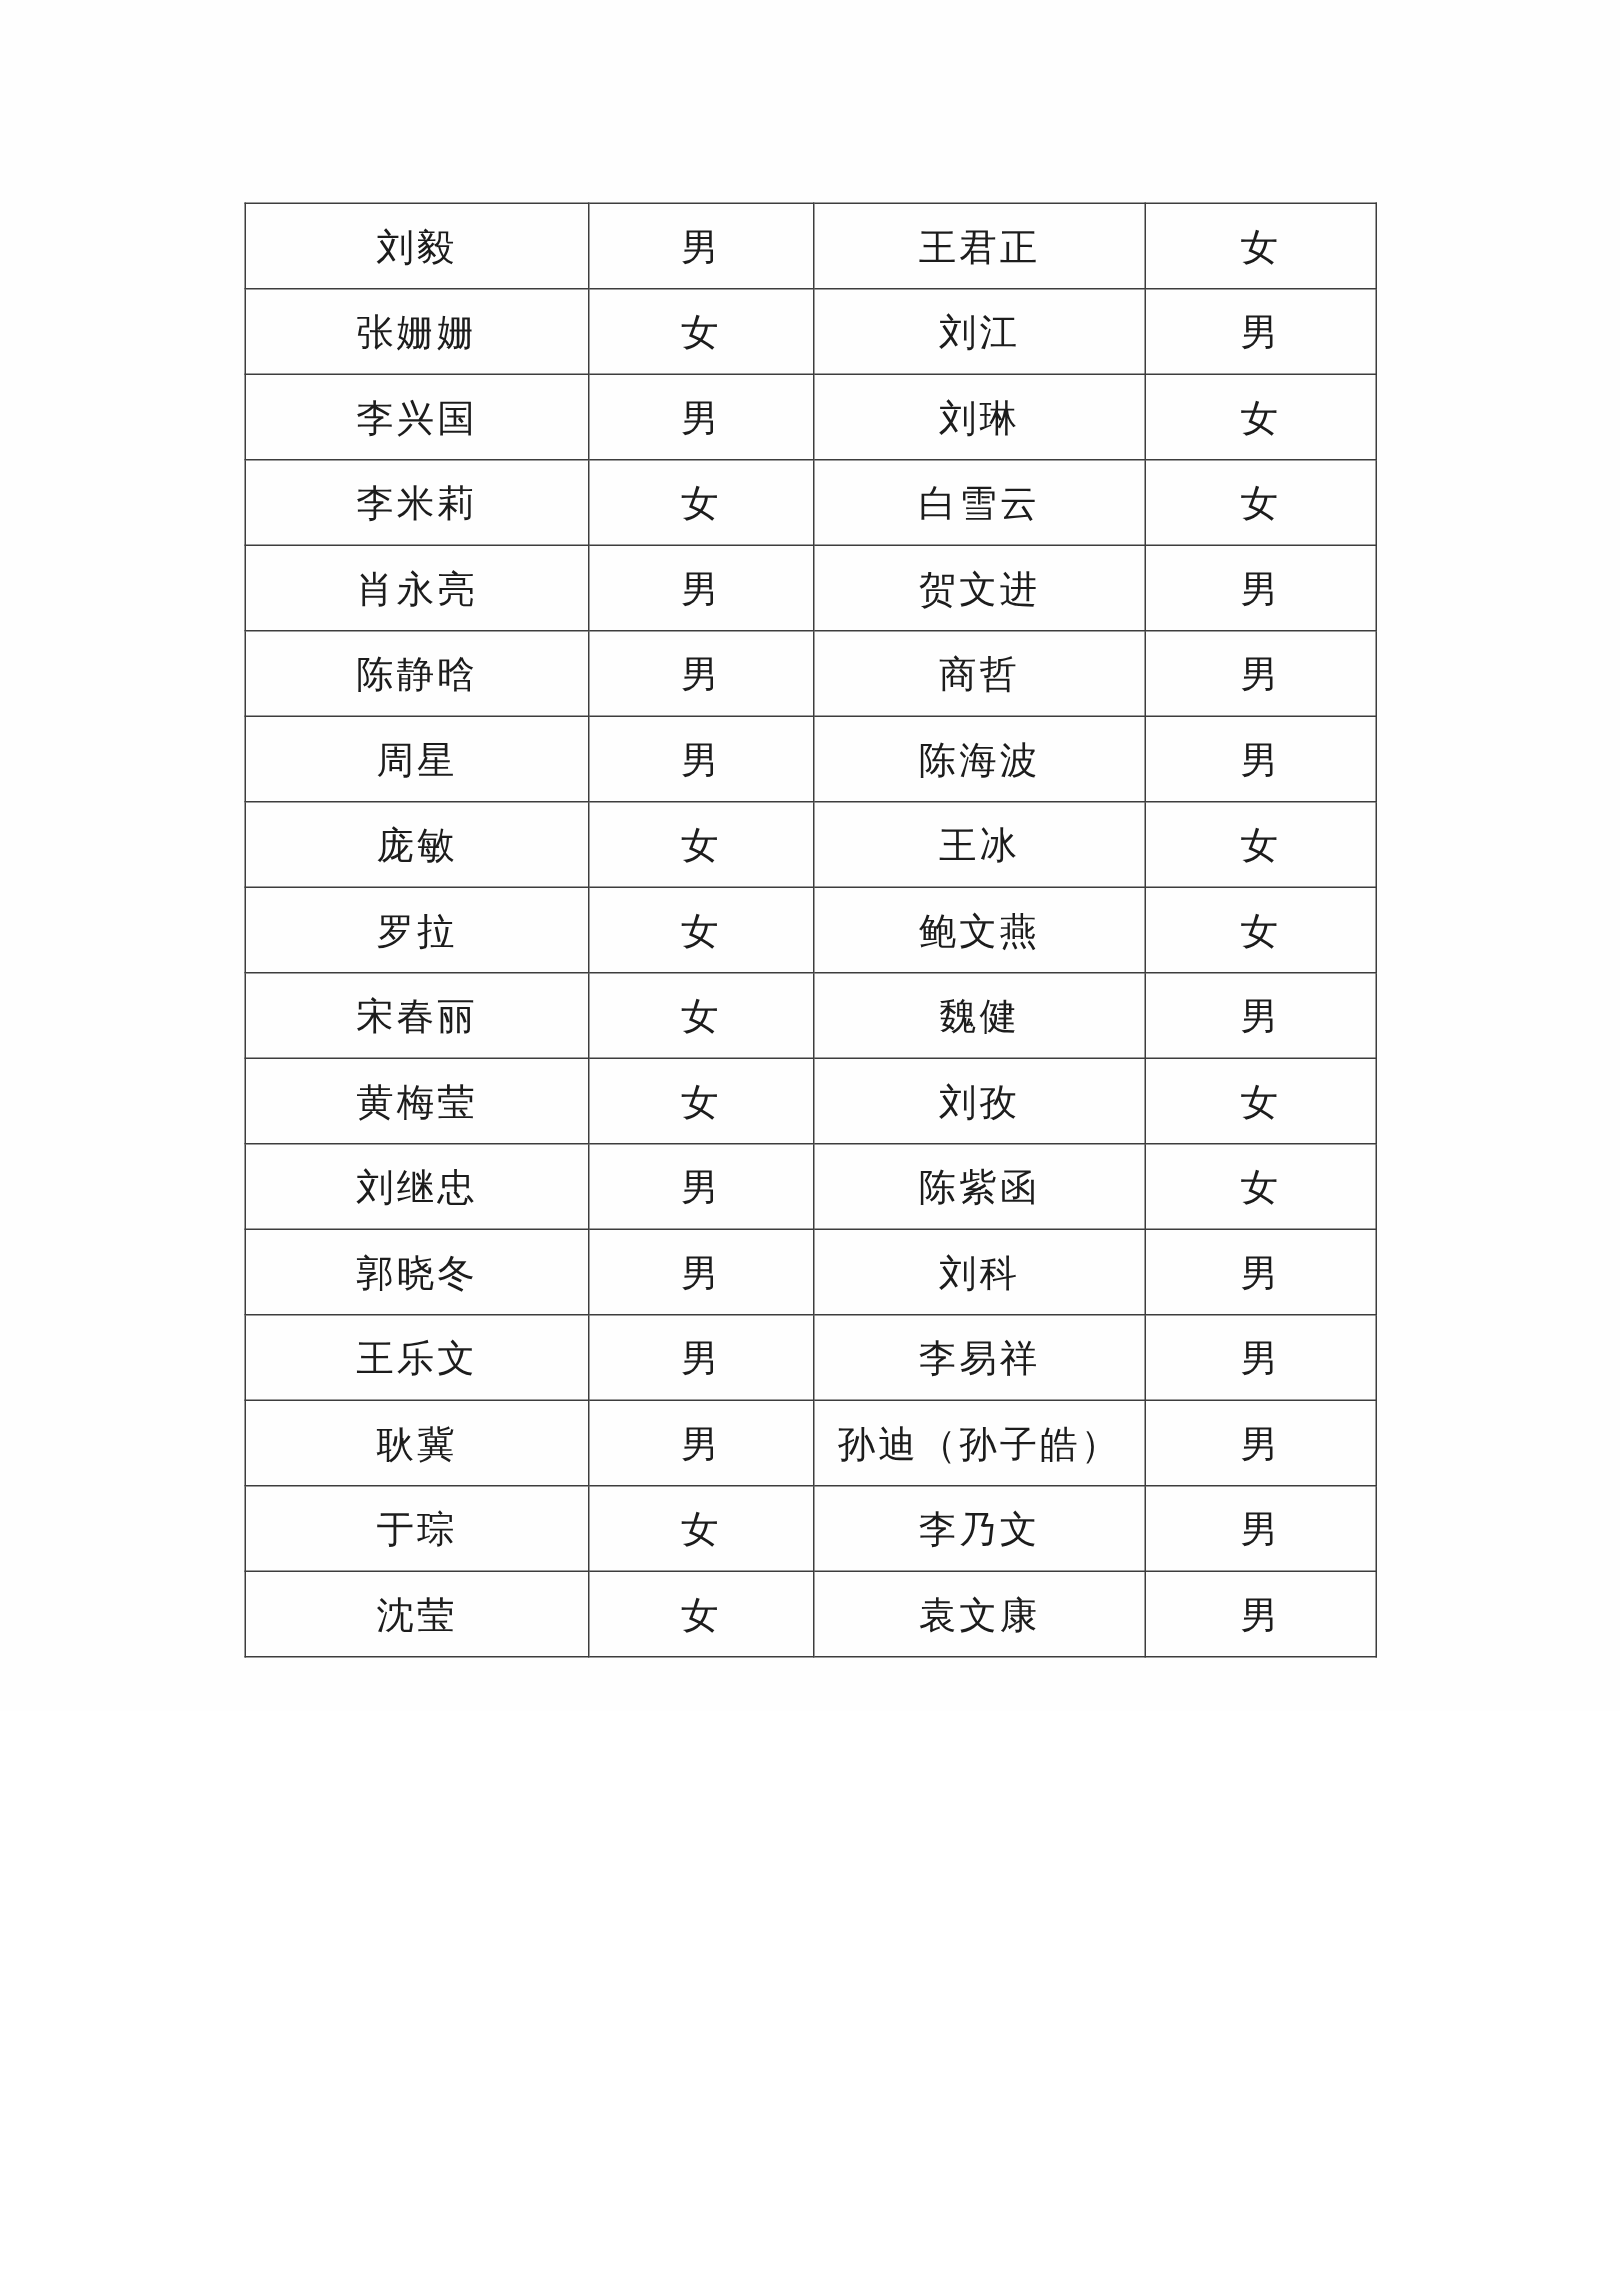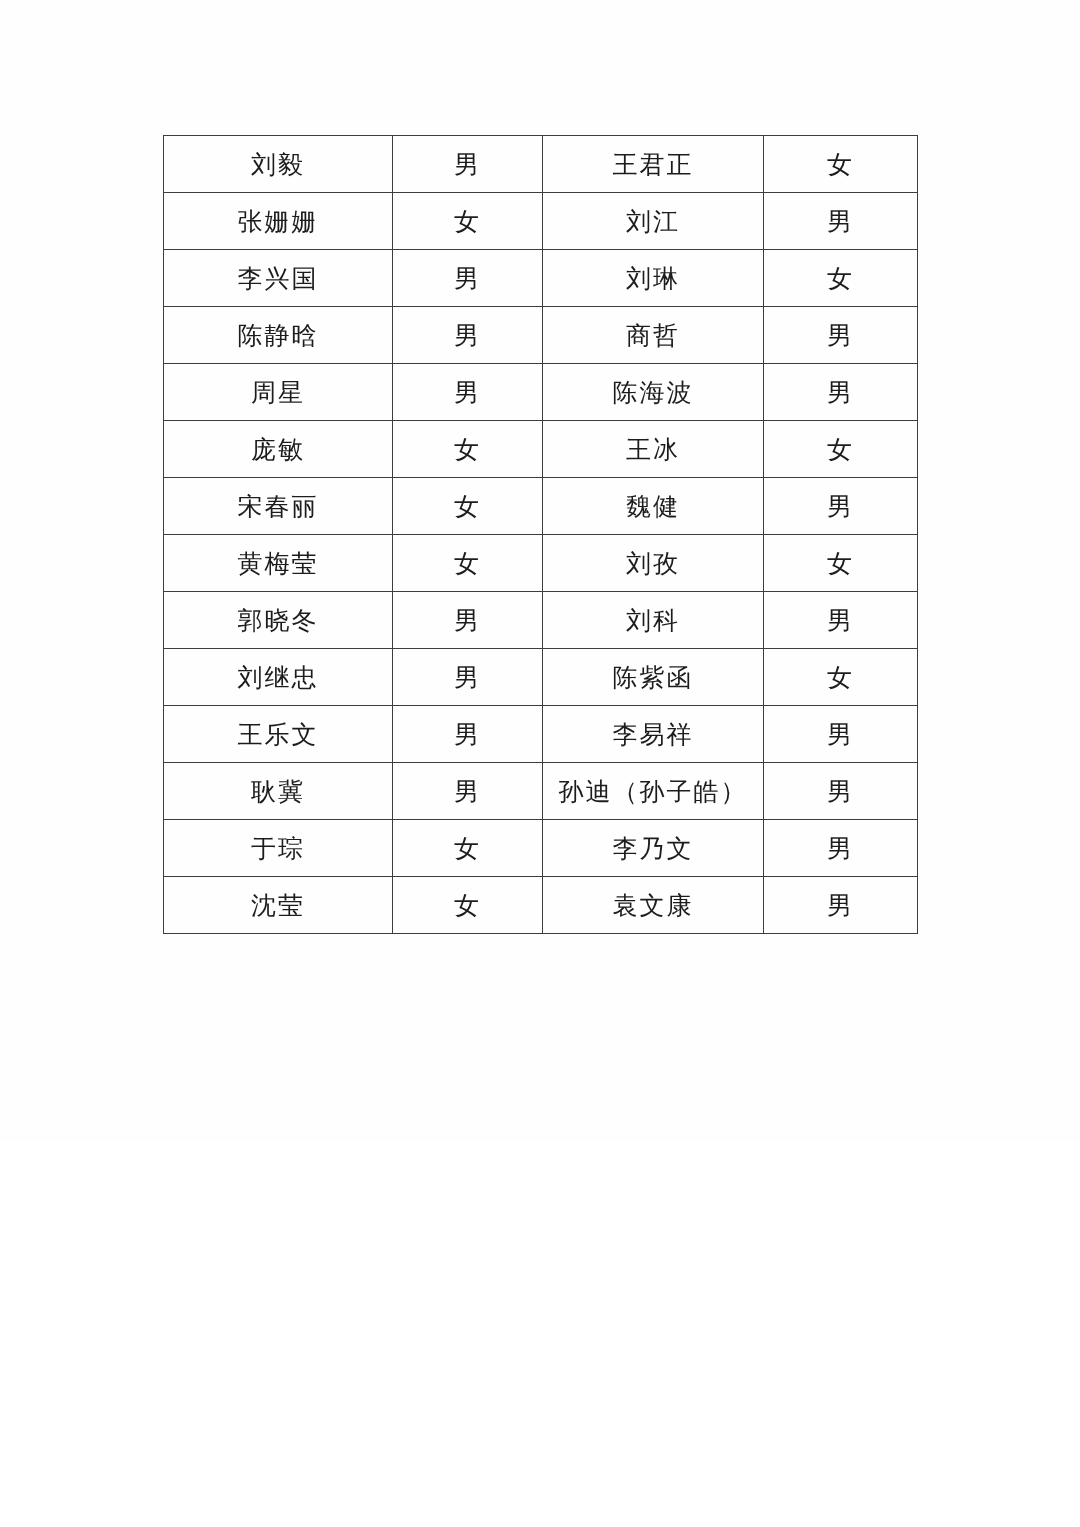--- a/index.html
+++ b/index.html
@@ -60,60 +60,78 @@
           <td>刘江</td>
           <td>男</td>
         </tr>
         <tr>
           <td>李兴国</td>
           <td>男</td>
           <td>刘琳</td>
           <td>女</td>
         </tr>
         <tr>
+          <td>李米莉</td>
+          <td>女</td>
+          <td>白雪云</td>
+          <td>女</td>
+        </tr>
+        <tr>
+          <td>肖永亮</td>
+          <td>男</td>
+          <td>贺文进</td>
+          <td>男</td>
+        </tr>
+        <tr>
           <td>陈静晗</td>
           <td>男</td>
           <td>商哲</td>
           <td>男</td>
         </tr>
         <tr>
           <td>周星</td>
           <td>男</td>
           <td>陈海波</td>
           <td>男</td>
         </tr>
         <tr>
           <td>庞敏</td>
           <td>女</td>
           <td>王冰</td>
           <td>女</td>
         </tr>
         <tr>
+          <td>罗拉</td>
+          <td>女</td>
+          <td>鲍文燕</td>
+          <td>女</td>
+        </tr>
+        <tr>
           <td>宋春丽</td>
           <td>女</td>
           <td>魏健</td>
           <td>男</td>
         </tr>
         <tr>
           <td>黄梅莹</td>
           <td>女</td>
           <td>刘孜</td>
           <td>女</td>
         </tr>
         <tr>
+          <td>刘继忠</td>
+          <td>男</td>
+          <td>陈紫函</td>
+          <td>女</td>
+        </tr>
+        <tr>
           <td>郭晓冬</td>
           <td>男</td>
           <td>刘科</td>
           <td>男</td>
-        </tr>
-        <tr>
-          <td>刘继忠</td>
-          <td>男</td>
-          <td>陈紫函</td>
-          <td>女</td>
         </tr>
         <tr>
           <td>王乐文</td>
           <td>男</td>
           <td>李易祥</td>
           <td>男</td>
         </tr>
         <tr>
           <td>耿冀</td>
           <td>男</td>

